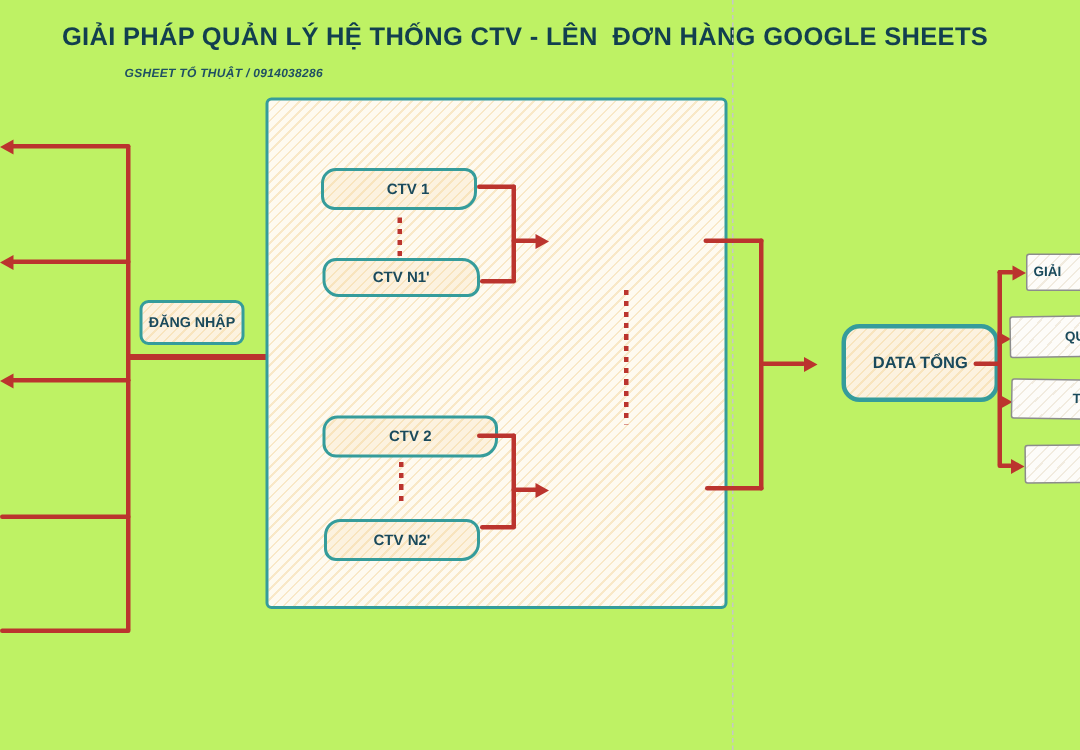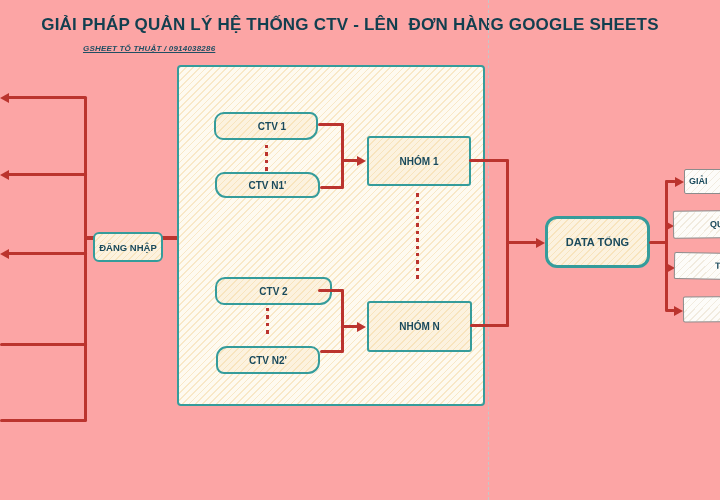--- a/index.html
+++ b/index.html
@@ -1,23 +1,23 @@
 <!DOCTYPE html>
 <html><head>
 <meta charset="utf-8">
 <style>
   * { margin:0; padding:0; box-sizing:border-box; }
   html,body { width:720px; height:500px; overflow:hidden; background:#ffffff;
               font-family:"Liberation Sans", sans-serif; }
-  .page { position:relative; width:720px; height:500px; background:#fca5a5; overflow:hidden; }
+  .page { position:relative; width:720px; height:500px; background:#bef264; overflow:hidden; }
 
   .title { position:absolute; left:0; top:15px; width:700px; text-align:center;
            font-size:17px; font-weight:700; color:#123f4f; letter-spacing:.2px; white-space:pre; }
   .subtitle { position:absolute; left:83px; top:44px; font-size:8px; font-style:italic;
-              font-weight:700; color:#1f4f63; letter-spacing:.2px;text-decoration:underline; }
+              font-weight:700; color:#1f4f63; letter-spacing:.2px; }
 
   .divider { position:absolute; left:488px; top:0; height:500px; width:0;
              border-left:1px dashed #c6c6c6; }
 
   
   .hl, .vl { position:absolute; background:#bb342e; border-radius:2px; }
   .hl { height:2.5px; } .vl { width:2.5px; }
   .thick { height:4px; }
   .dot { position:absolute; width:3px;
          background:repeating-linear-gradient(to bottom,#bb342e 0 3.5px,transparent 3.5px 7.5px); }
@@ -30,21 +30,21 @@
   .hatch-big  { background-color:#fefaf0;
                 background-image:repeating-linear-gradient(135deg, rgba(242,210,150,.45) 0 1.2px, transparent 1.2px 4.8px); }
   .hatch-node { background-color:#fcf2df;
                 background-image:repeating-linear-gradient(135deg, rgba(244,214,156,.5) 0 1.2px, transparent 1.2px 4.6px); }
   .hatch-gray { background-color:#fdfcf9;
                 background-image:repeating-linear-gradient(135deg, rgba(224,210,184,.4) 0 1px, transparent 1px 5px); }
 
   .node { position:absolute; display:flex; align-items:center; justify-content:center;
           color:#1a4a5c; font-weight:700; }
   .teal2 { border:2px solid #359c9b; }
-  .teal3 { border:3px solid #359c9b; }
+  .teal3 { border:3px solid #359c9b;margin-left:16px; }
   .gray  { border:1.5px solid #8c8c8c; color:#1a4a5c; }
 
   .bigbox { position:absolute; left:177px; top:65px; width:308px; height:341px;
             border:2px solid #359c9b; border-radius:4px; }
 
   .pill  { border-radius:10px 8px 12px 9px; font-size:10px; }
   .rect  { border-radius:3px; font-size:10px; }
 
   .rnode { position:absolute; font-size:9px; font-weight:700; display:block; line-height:23px;
            border-radius:2px; overflow:hidden; white-space:nowrap; }
@@ -63,45 +63,39 @@
   <div class="hl" style="left:7px; top:96px; width:80px; height:3px;"></div>
   <div class="ah-left" style="left:0; top:92.5px;"></div>
   <div class="hl" style="left:7px; top:173px; width:80px; height:3px;"></div>
   <div class="ah-left" style="left:0; top:169.5px;"></div>
   <div class="hl" style="left:7px; top:252px; width:80px; height:3px;"></div>
   <div class="ah-left" style="left:0; top:248.5px;"></div>
   <div class="hl" style="left:0; top:343px; width:87px; height:3px;"></div>
   <div class="hl" style="left:0; top:419px; width:87px; height:3px;"></div>
   <div class="hl thick" style="left:84px; top:236px; width:102px;"></div>
 
-  <div class="node teal2 hatch-node" style="left:93px; top:200px; width:70px; height:30px; border-radius:6px; font-size:9.5px;margin-top:32px;">
+  <div class="node teal2 hatch-node" style="left:93px; top:200px; width:70px; height:30px; border-radius:6px; font-size:9.5px;">
     <span>ĐĂNG NHẬP</span>
   </div>
 
   <div class="bigbox hatch-big"></div>
 
   <div class="node teal2 hatch-node pill" style="left:214px; top:112px; width:104px; height:28px;padding-left:12px;">
     <span>CTV 1</span>
   </div>
   <div class="node teal2 hatch-node pill" style="left:215px; top:172px; width:105px; height:26px; border-radius:9px 12px 8px 11px;">
     <span>CTV N1'</span>
   </div>
   <div class="node teal2 hatch-node pill" style="left:215px; top:277px; width:117px; height:28px;">
     <span>CTV 2</span>
   </div>
   <div class="node teal2 hatch-node pill" style="left:216px; top:346px; width:104px; height:28px; border-radius:11px 9px 12px 8px;">
     <span>CTV N2'</span>
   </div>
 
-  <div class="node teal2 hatch-node rect" style="left:367px; top:136px; width:104px; height:50px;">
-    <span>NHÓM 1</span>
-  </div>
-  <div class="node teal2 hatch-node rect" style="left:367px; top:301px; width:105px; height:51px;">
-    <span>NHÓM N</span>
-  </div>
 
   <div class="dot" style="left:265px; top:145px; height:26px;"></div>
   <div class="dot" style="left:416px; top:193px; height:90px;"></div>
   <div class="dot" style="left:266px; top:308px; height:26px;"></div>
 
   <div class="hl" style="left:318px; top:123px; width:26px;"></div>
   <div class="hl" style="left:320px; top:186px; width:24px;"></div>
   <div class="vl" style="left:341px; top:123px; height:65px;"></div>
   <div class="hl" style="left:341px; top:159px; width:18px;"></div>
   <div class="ah-right" style="left:357px; top:155.5px;"></div>

